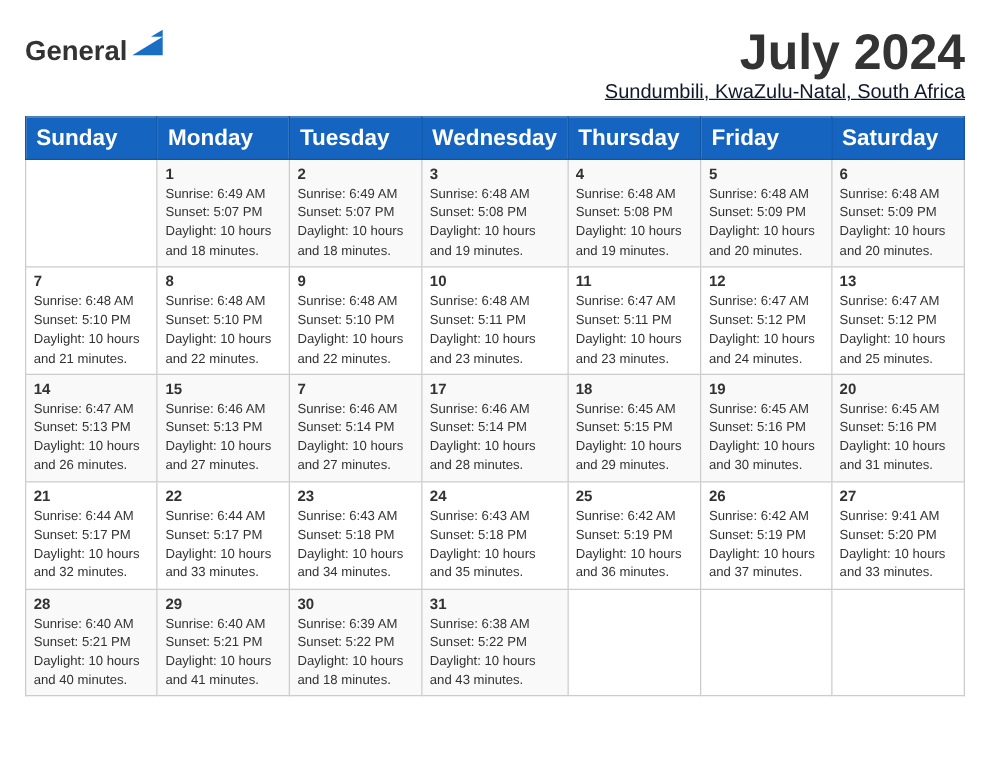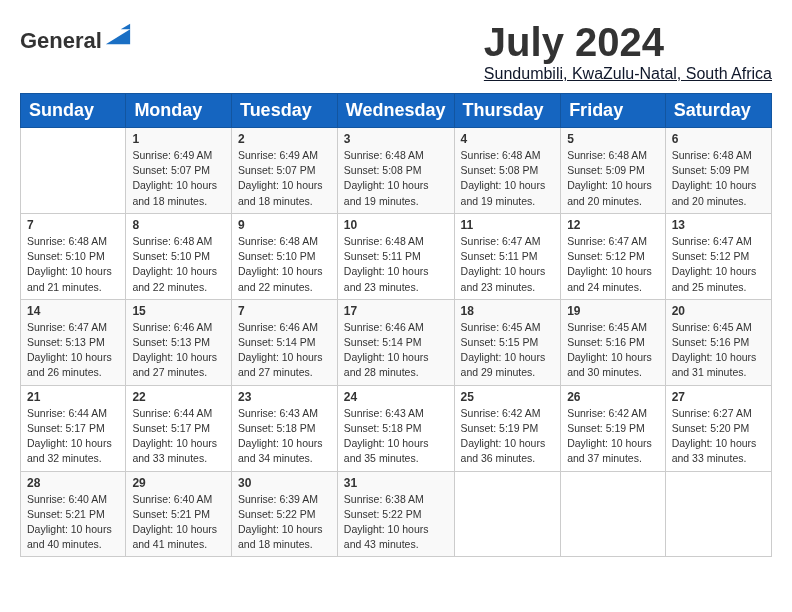--- a/index.html
+++ b/index.html
@@ -26,20 +26,21 @@
       line-height: 1.1;
     }
     .logo-general { color: #333; }
     .logo-blue { color: #1565c0; }
     .logo-icon {
       width: 28px;
       height: 28px;
       margin-left: 2px;
     }
     .title-block {
+      text-align: right;
       margin-left: 43px;
     }
     .month-title {
       font-size: 40px;
       font-weight: bold;
       color: #333;
     }
     .location {
       font-size: 16px;
       color: #0f172a;
@@ -334,21 +335,21 @@
         <span class="day-num">26</span>
         <div class="day-info">
           <span>Sunrise: 6:42 AM</span><br>
           <span>Sunset: 5:19 PM</span><br>
           <span>Daylight: 10 hours and 37 minutes.</span>
         </div>
       </td>
         <td>
         <span class="day-num">27</span>
         <div class="day-info">
-          <span>Sunrise: 6:27 AM</span><br>
+          <span>Sunrise: 9:41 AM</span><br>
           <span>Sunset: 5:20 PM</span><br>
           <span>Daylight: 10 hours and 33 minutes.</span>
         </div>
       </td>
       </tr>
       <tr>
         <td>
         <span class="day-num">28</span>
         <div class="day-info">
           <span>Sunrise: 6:40 AM</span><br>

